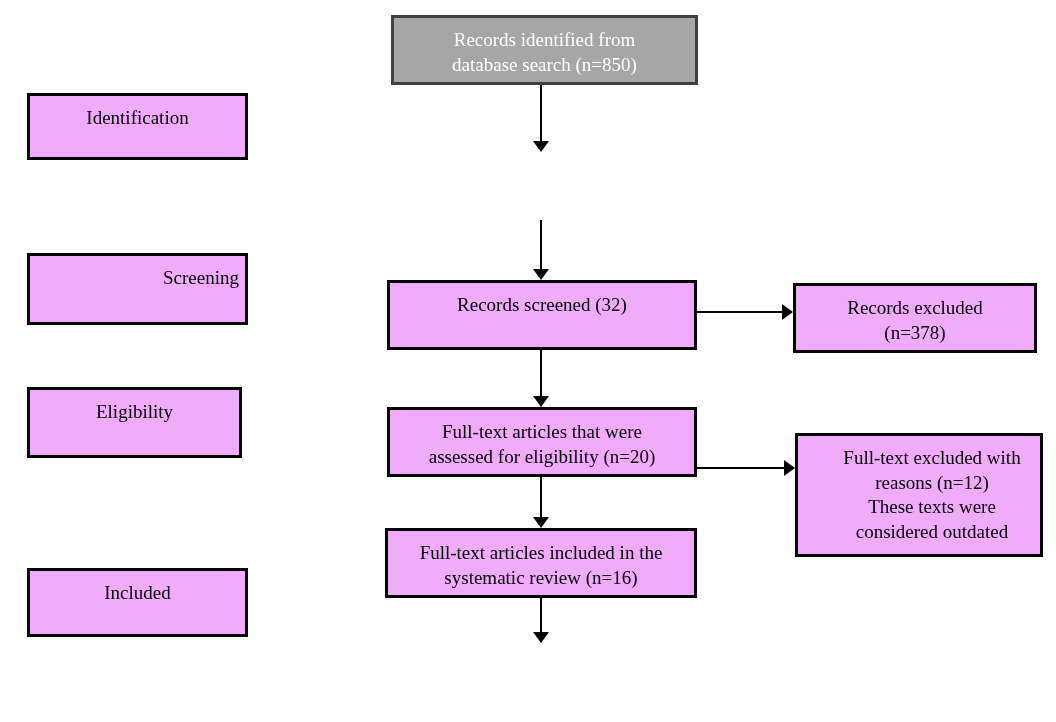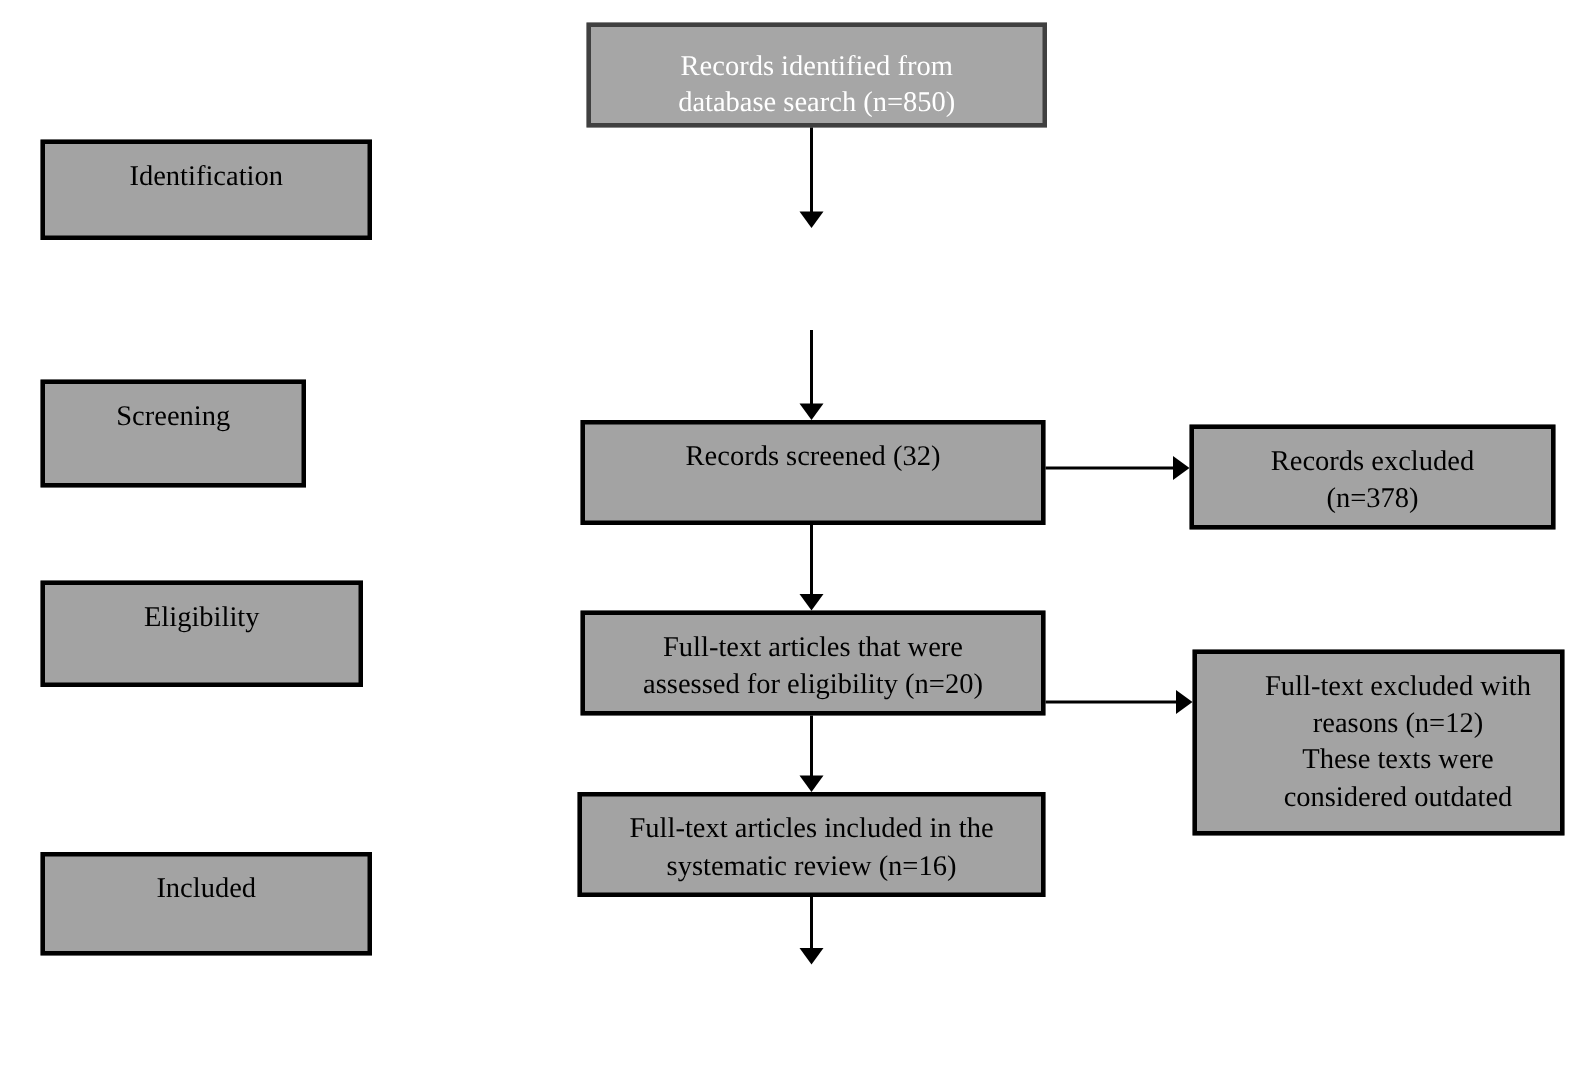--- a/index.html
+++ b/index.html
@@ -3,41 +3,41 @@
 <meta charset="utf-8">
 <style>
   html,body{margin:0;padding:0;background:#fff;}
   .canvas{
     position:relative;width:1056px;height:722px;background:#ffffff;
     font-family:"Liberation Serif","DejaVu Serif",serif;
     overflow:hidden;
   }
   .box{
     position:absolute;box-sizing:border-box;
-    border:3px solid #000;background:#a3a3a3;color:#000;
+    border:3px solid #000;background:#f0abfc;color:#000;
     display:flex;justify-content:center;align-items:flex-start;
     text-align:center;padding:10px 6px 0 6px;
     font-size:19px;line-height:1.3;
   }
   .box .txt{white-space:pre-line;}
   .box.highlight{background:#a6a6a6;border-color:#404040;color:#ffffff;}
 
   
-  #n-identified {left:391px;top:15px; width:307px;height:70px;align-items:flex-end;}
+  #n-identified {left:391px;top:15px; width:307px;height:70px;}
   #n-dedup      {left:386px;top:152px;width:311px;height:68px;}
   #n-screened   {left:387px;top:280px;width:310px;height:70px;}
   #n-assessed   {left:387px;top:407px;width:310px;height:70px;}
   #n-sysreview  {left:385px;top:528px;width:312px;height:70px;}
   #n-meta       {left:385px;top:643px;width:312px;height:67px;}
   #n-excluded   {left:793px;top:283px;width:244px;height:70px;}
   #n-ftexcluded {left:795px;top:433px;width:248px;height:124px;padding-left:32px;}
 
   
   #s-identification{left:27px;top:93px; width:221px;height:67px;}
-  #s-screening     {left:27px;top:253px;width:177px;height:72px;}
+  #s-screening     {left:27px;top:253px;width:221px;height:72px;justify-content:flex-end;}
   #s-eligibility   {left:27px;top:387px;width:215px;height:71px;}
   #s-included      {left:27px;top:568px;width:221px;height:69px;}
 
   
   .varrow{position:absolute;width:16px;}
   .varrow .line{position:absolute;left:7px;top:0;bottom:10px;width:2px;background:#000;}
   .varrow .head{position:absolute;left:0;bottom:0;width:0;height:0;
     border-left:8px solid transparent;border-right:8px solid transparent;
     border-top:11px solid #000;}
   .harrow{position:absolute;height:16px;}

